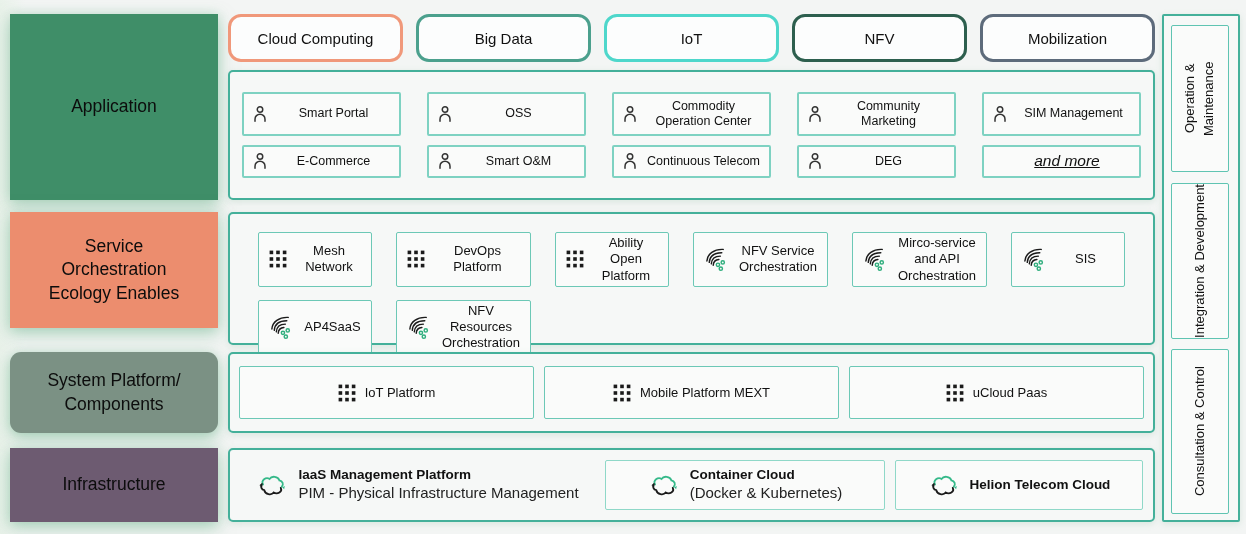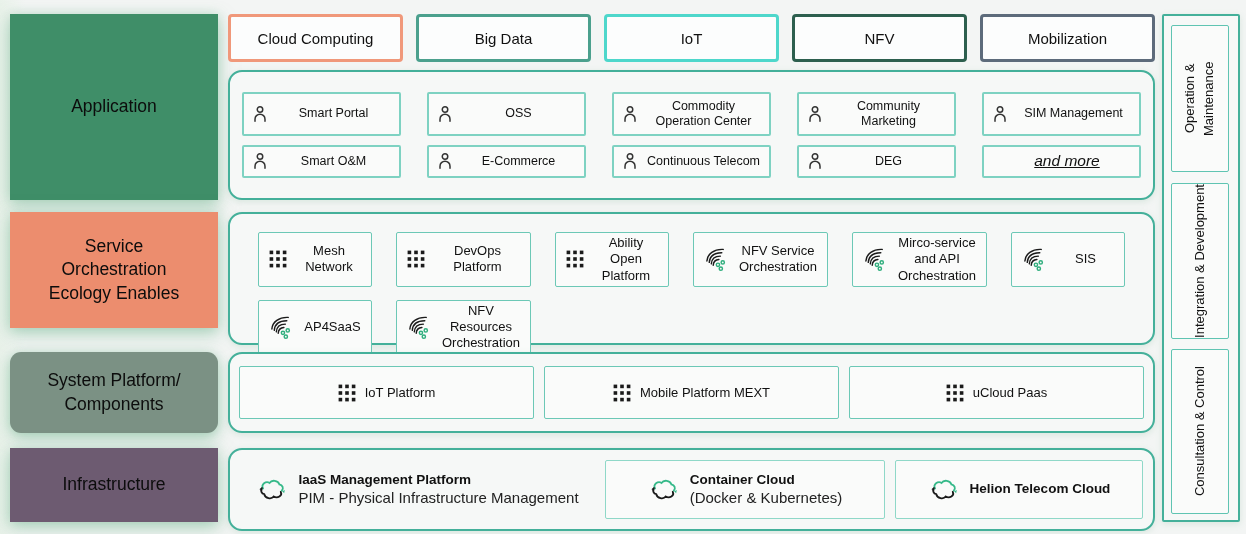--- a/index.html
+++ b/index.html
@@ -10,43 +10,43 @@
        box-shadow:0 6px 16px rgba(120,185,150,.55),0 0 10px rgba(150,200,170,.35);}
   .cat .lbl{font-size:17.5px;line-height:1.35;text-align:center;max-width:158px;color:#0c0c0c;}
   .cat-app{top:14px;height:186px;}
   .cat-svc{top:212px;height:116px;}
   .cat-sys{top:352px;height:81px;border-radius:11px;}
   .cat-infra{top:448px;height:74px;}
 
   
   .topbtns{position:absolute;left:228px;top:14px;width:927px;height:48px;display:flex;gap:13px;}
   .chip{flex:1;display:flex;align-items:center;justify-content:center;background:#fcfdfd;
-        border:3px solid #999;border-radius:4px;font-size:15px;}
+        border:3px solid #999;border-radius:13px;font-size:15px;}
 
   
-  .cont{position:absolute;left:228px;width:927px;border:2px solid #44b09a;border-radius:14px;
+  .cont{position:absolute;left:228px;width:927px;border:2px solid #44b09a;border-radius:5px;
         background:#f6f8f7;box-sizing:border-box;box-shadow:0 2px 6px rgba(150,195,170,.28);}
 
   .cont-app{top:70px;height:130px;display:grid;grid-template-columns:repeat(5,1fr);gap:9px 26px;padding:20px 12px;}
   .app-item{border:2px solid #7ed2c2;border-radius:2px;background:#fafbfa;display:flex;align-items:center;
             gap:4px;padding:2px 6px;font-size:12.5px;line-height:1.2;}
   .app-item .lbl{flex:1;text-align:center;}
   .app-item.more{justify-content:center;padding-left:17px;}
   .app-item.more .lbl{font-style:italic;text-decoration:underline;font-size:15.5px;}
 
   .cont-svc{top:212px;height:133px;display:grid;grid-template-columns:repeat(6,1fr);gap:13px 24px;padding:18px 28px;}
   .svc-item{border:1.5px solid #6cc8b6;border-radius:2px;background:#fafbfa;display:flex;align-items:center;
             gap:10px;padding:2px 10px;font-size:13px;line-height:1.25;}
   .svc-item .lbl{flex:1;text-align:center;}
 
   .cont-sys{top:352px;height:81px;display:flex;gap:10px;padding:12px 9px;box-sizing:border-box;}
   .sys-item{flex:1;border:1.5px solid #6cc8b6;border-radius:2px;background:#fafbfa;display:flex;
             align-items:center;justify-content:center;gap:9px;font-size:13px;}
 
-  .cont-infra{top:448px;height:83px;display:flex;gap:10px;padding:10px;box-sizing:border-box;}
+  .cont-infra{top:448px;height:74px;display:flex;gap:10px;padding:10px;box-sizing:border-box;}
   .infra-item{display:flex;align-items:center;justify-content:center;gap:10px;background:#fafbfa;border-radius:2px;}
   .infra-item.boxed{border:1.5px solid #8fd8c8;}
   .infra-1{width:355px;background:transparent;}
   .infra-2{width:278px;}
   .infra-3{flex:1;}
   .infra-txt{display:flex;flex-direction:column;align-items:flex-start;line-height:1.25;}
   .infra-title{font-size:13.5px;font-weight:bold;}
   .infra-sub{font-size:15px;color:#222;}
 
   
@@ -165,27 +165,27 @@
     <div class="app-item">
       <svg class="ic" width="20" height="20">
           <use href="#sym-person"></use>
         </svg>
       <span class="lbl">SIM Management</span>
     </div>
     <div class="app-item">
       <svg class="ic" width="20" height="20">
           <use href="#sym-person"></use>
         </svg>
+      <span class="lbl">E-Commerce</span>
+    </div>
+    <div class="app-item">
+      <svg class="ic" width="20" height="20">
+          <use href="#sym-person"></use>
+        </svg>
       <span class="lbl">Smart O&amp;M</span>
-    </div>
-    <div class="app-item">
-      <svg class="ic" width="20" height="20">
-          <use href="#sym-person"></use>
-        </svg>
-      <span class="lbl">E-Commerce</span>
     </div>
     <div class="app-item">
       <svg class="ic" width="20" height="20">
           <use href="#sym-person"></use>
         </svg>
       <span class="lbl">Continuous Telecom</span>
     </div>
     <div class="app-item">
       <svg class="ic" width="20" height="20">
           <use href="#sym-person"></use>

